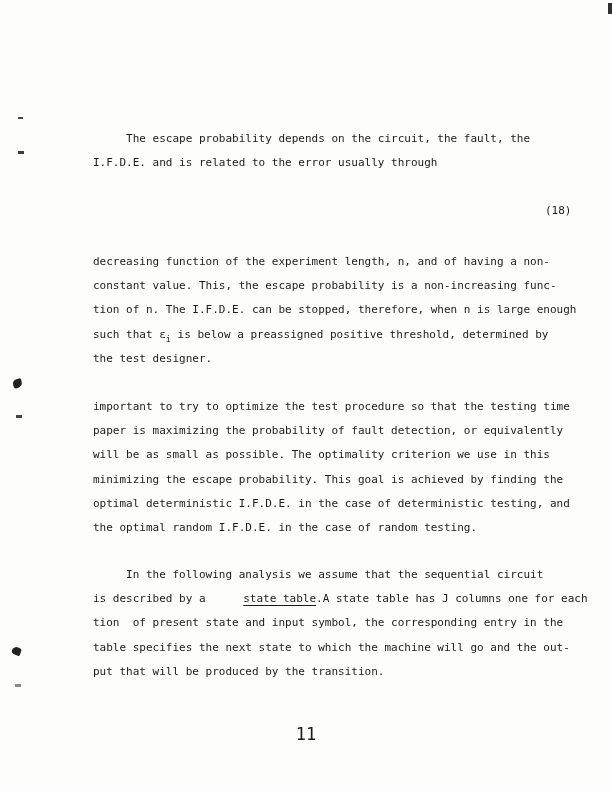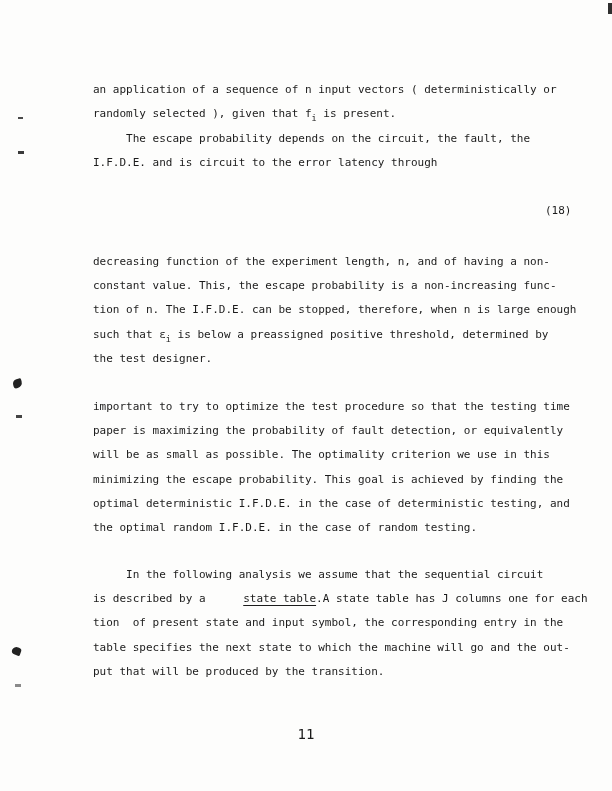--- a/index.html
+++ b/index.html
@@ -29,21 +29,21 @@
 
   
   .eq-row { position: absolute; left: 93px; top: 199px; width: 500px;
             font-size: 11px; font-weight: 500; line-height: 24.2px; white-space: pre; }
   .eq-body { padding-left: 55px; }
   .eq-num { position: absolute; left: 452px; top: 0; }
 
   
   .page-number {
     position: absolute; left: 0; top: 722px; width: 612px;
-    text-align: center; font-size: 14px; font-weight: 500; line-height: 24px;
+    text-align: center; font-size: 17px; font-weight: 500; line-height: 24px;
   }
 
   
   .artifact { position: absolute; background: #3a3a3a; }
   .corner-mark { right: 0; top: 3px; width: 4px; height: 11px; background: #2f2f2f; }
   .m-dash-1 { left: 18px; top: 117px; width: 5px; height: 2px; background: #4a4a4a; }
   .m-dash-2 { left: 18px; top: 151px; width: 6px; height: 3px; background: #3a3a3a; }
   .m-blob-1 { left: 13px; top: 379px; width: 9px; height: 9px; background: #222;
               border-radius: 50% 20% 60% 30%; transform: rotate(-15deg); }
   .m-dash-3 { left: 16px; top: 415px; width: 6px; height: 3px; background: #444; }
@@ -57,28 +57,24 @@
 <div class="page">
 
   <div class="artifact corner-mark"></div>
   <div class="artifact m-dash-1"></div>
   <div class="artifact m-dash-2"></div>
   <div class="artifact m-blob-1"></div>
   <div class="artifact m-dash-3"></div>
   <div class="artifact m-blob-2"></div>
   <div class="artifact m-dash-4"></div>
 
-  <div class="para" style="top:78px">
-    <div class="line">an application of a sequence of n input vectors ( deterministically or</div>
-    <div class="line"><span>randomly selected ), given that f</span><span class="sb">i</span><span> is present.</span></div>
-  </div>
 
   <div class="para" style="top:127px">
     <div class="line">     The escape probability depends on the circuit, the fault, the</div>
-    <div class="line">I.F.D.E. and is circuit to the error latency through</div>
+    <div class="line">I.F.D.E. and is related to the error usually through</div>
   </div>
 
   <div class="eq-row">
     <div class="eq-num">(18)</div>
   </div>
 
   <div class="para" style="top:250px">
     <div class="line">decreasing function of the experiment length, n, and of having a non-</div>
     <div class="line">constant value. This, the escape probability is a non-increasing func-</div>
     <div class="line">tion of n. The I.F.D.E. can be stopped, therefore, when n is large enough</div>

